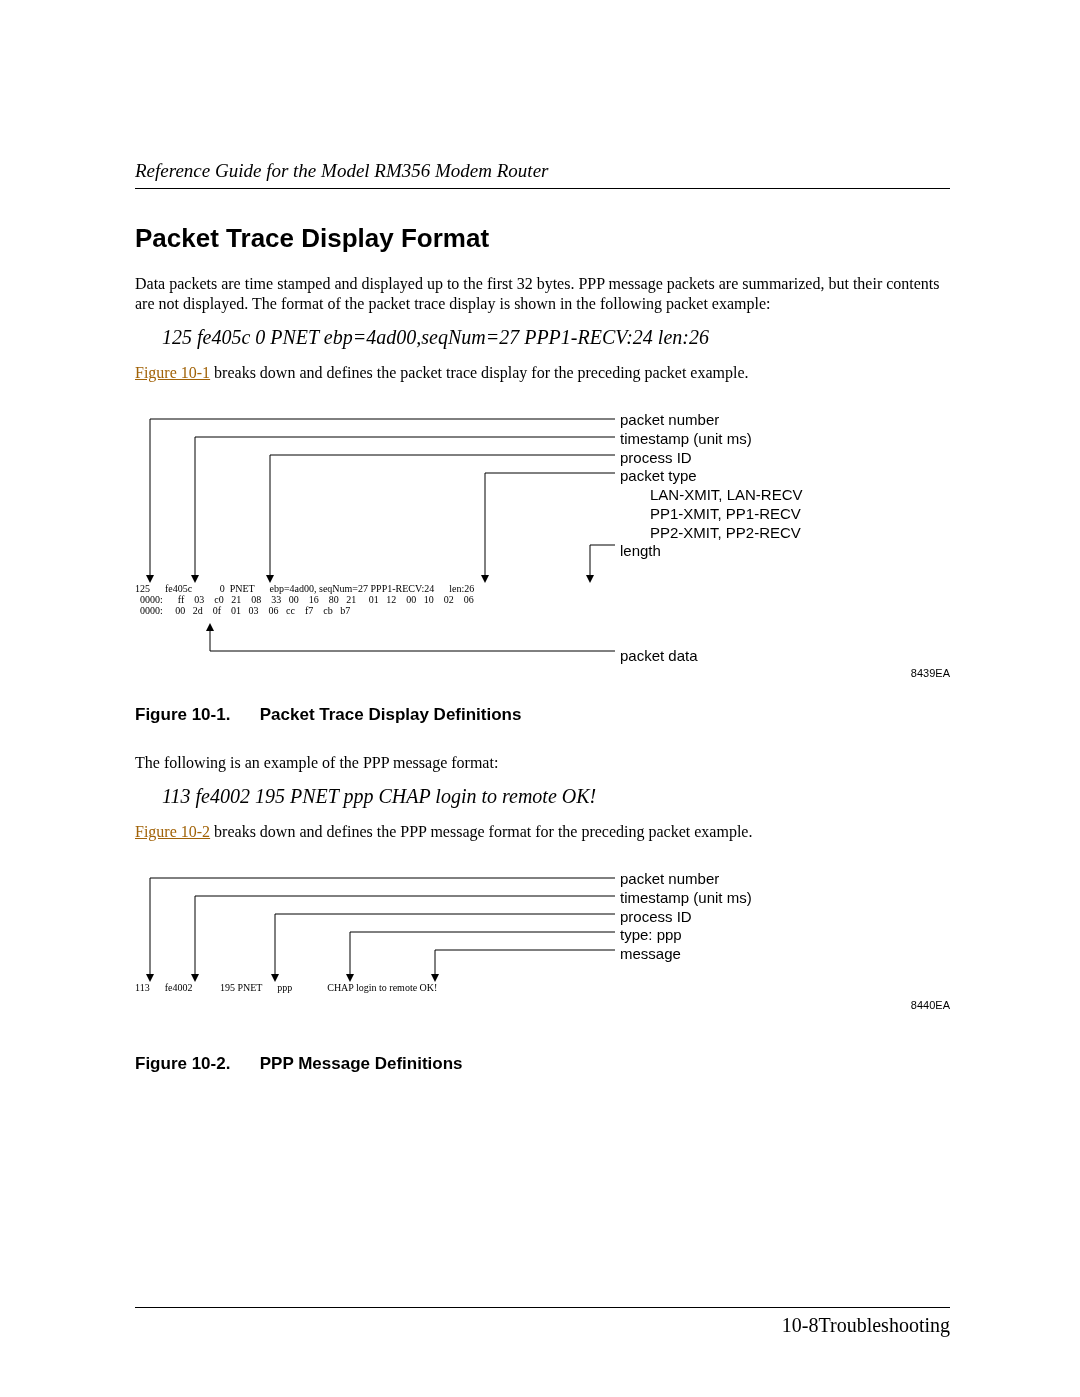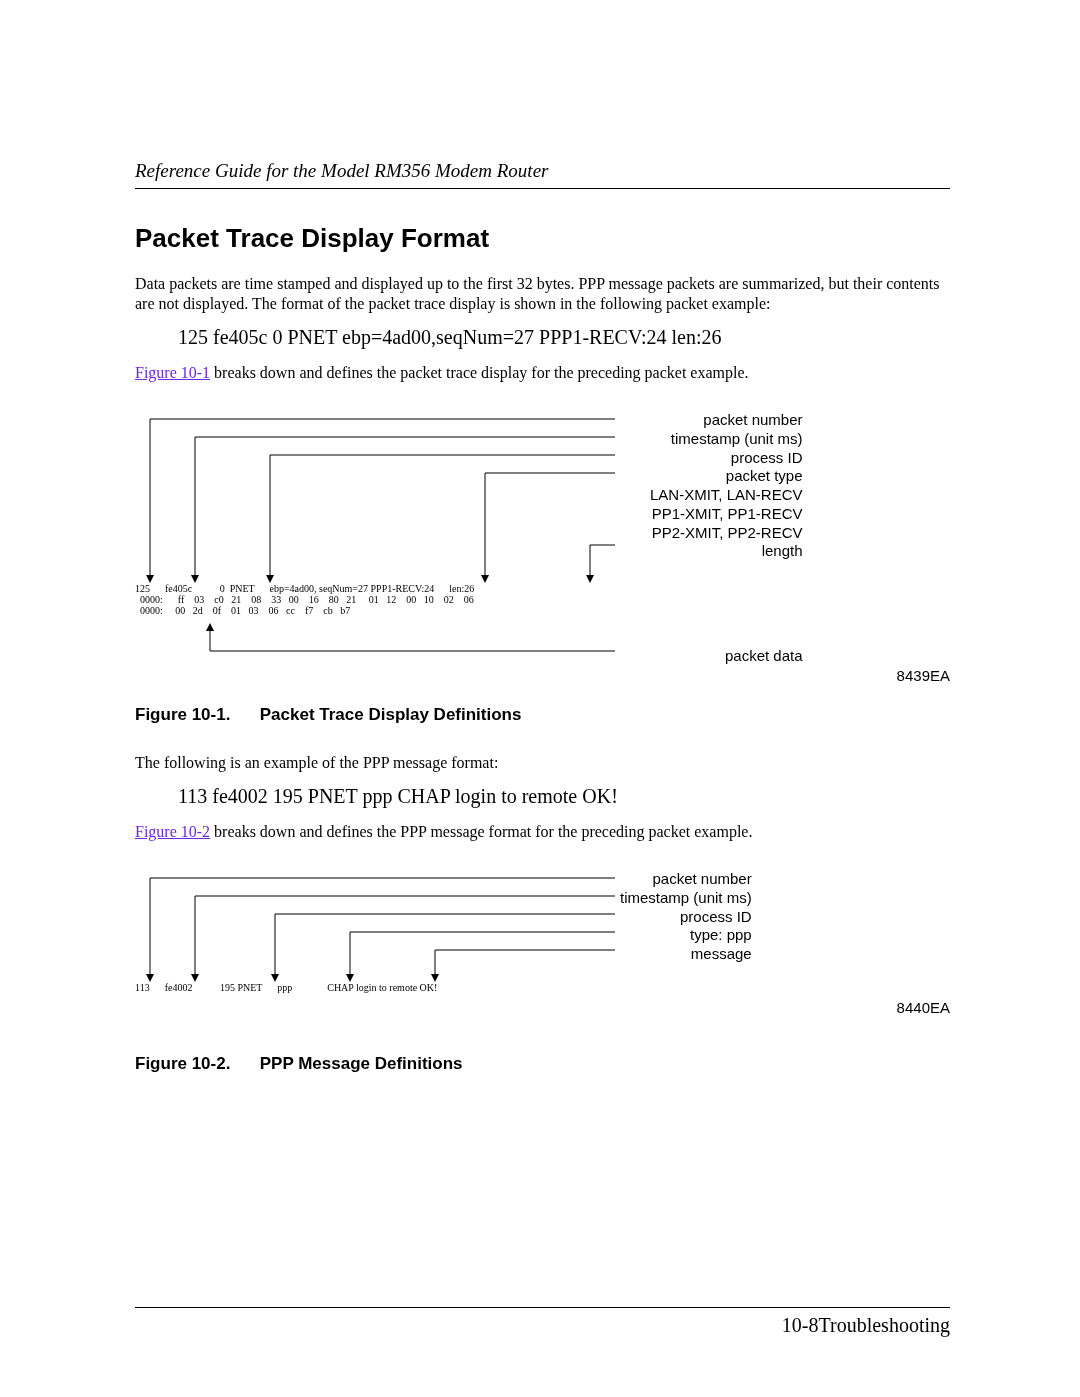--- a/index.html
+++ b/index.html
@@ -28,27 +28,28 @@
     font-weight: bold;
     font-size: 26px;
     margin: 0 0 20px 0;
   }
   p.body {
     font-size: 16px;
     line-height: 1.25;
     margin: 0 0 12px 0;
   }
   .indent {
-    margin-left: 43px;
+    margin-left: 27px;
     font-size: 20px;
     margin-top: 8px;
     margin-bottom: 14px;
+    font-style: italic;
   }
   a.figref {
-    color: #6d28d9;
+    color: #a16207;
     text-decoration: underline;
   }
   .figure-caption {
     font-family: Arial, Helvetica, sans-serif;
     font-weight: bold;
     font-size: 17px;
     margin-top: 24px;
     margin-bottom: 28px;
   }
   .figure-caption .capnum { display:inline-block; min-width:120px; }
@@ -59,31 +60,31 @@
     font-size: 15px;
   }
   .diagram svg { display:block; }
   .label-stack {
     position: absolute;
     left: 485px;
     top: 0;
     font-size: 15px;
     line-height: 1.25;
   }
-  .label-stack div { white-space: nowrap; text-align: right; }
+  .label-stack div { white-space: nowrap; }
   .label-stack .sub { padding-left: 30px; }
   .packet-line {
     font-size: 10px;
     white-space: pre;
     font-family: Liberation Serif, serif;
   }
   .fig-code {
     position:absolute;
     right: 0;
-    font-size: 15px;
+    font-size: 11px;
   }
   .footer {
     position: absolute;
     left: 135px; right: 130px;
     bottom: 60px;
   }
   .footer-rule {
     border-top: 1.5px solid #000;
     padding-top: 6px;
     display: flex;

